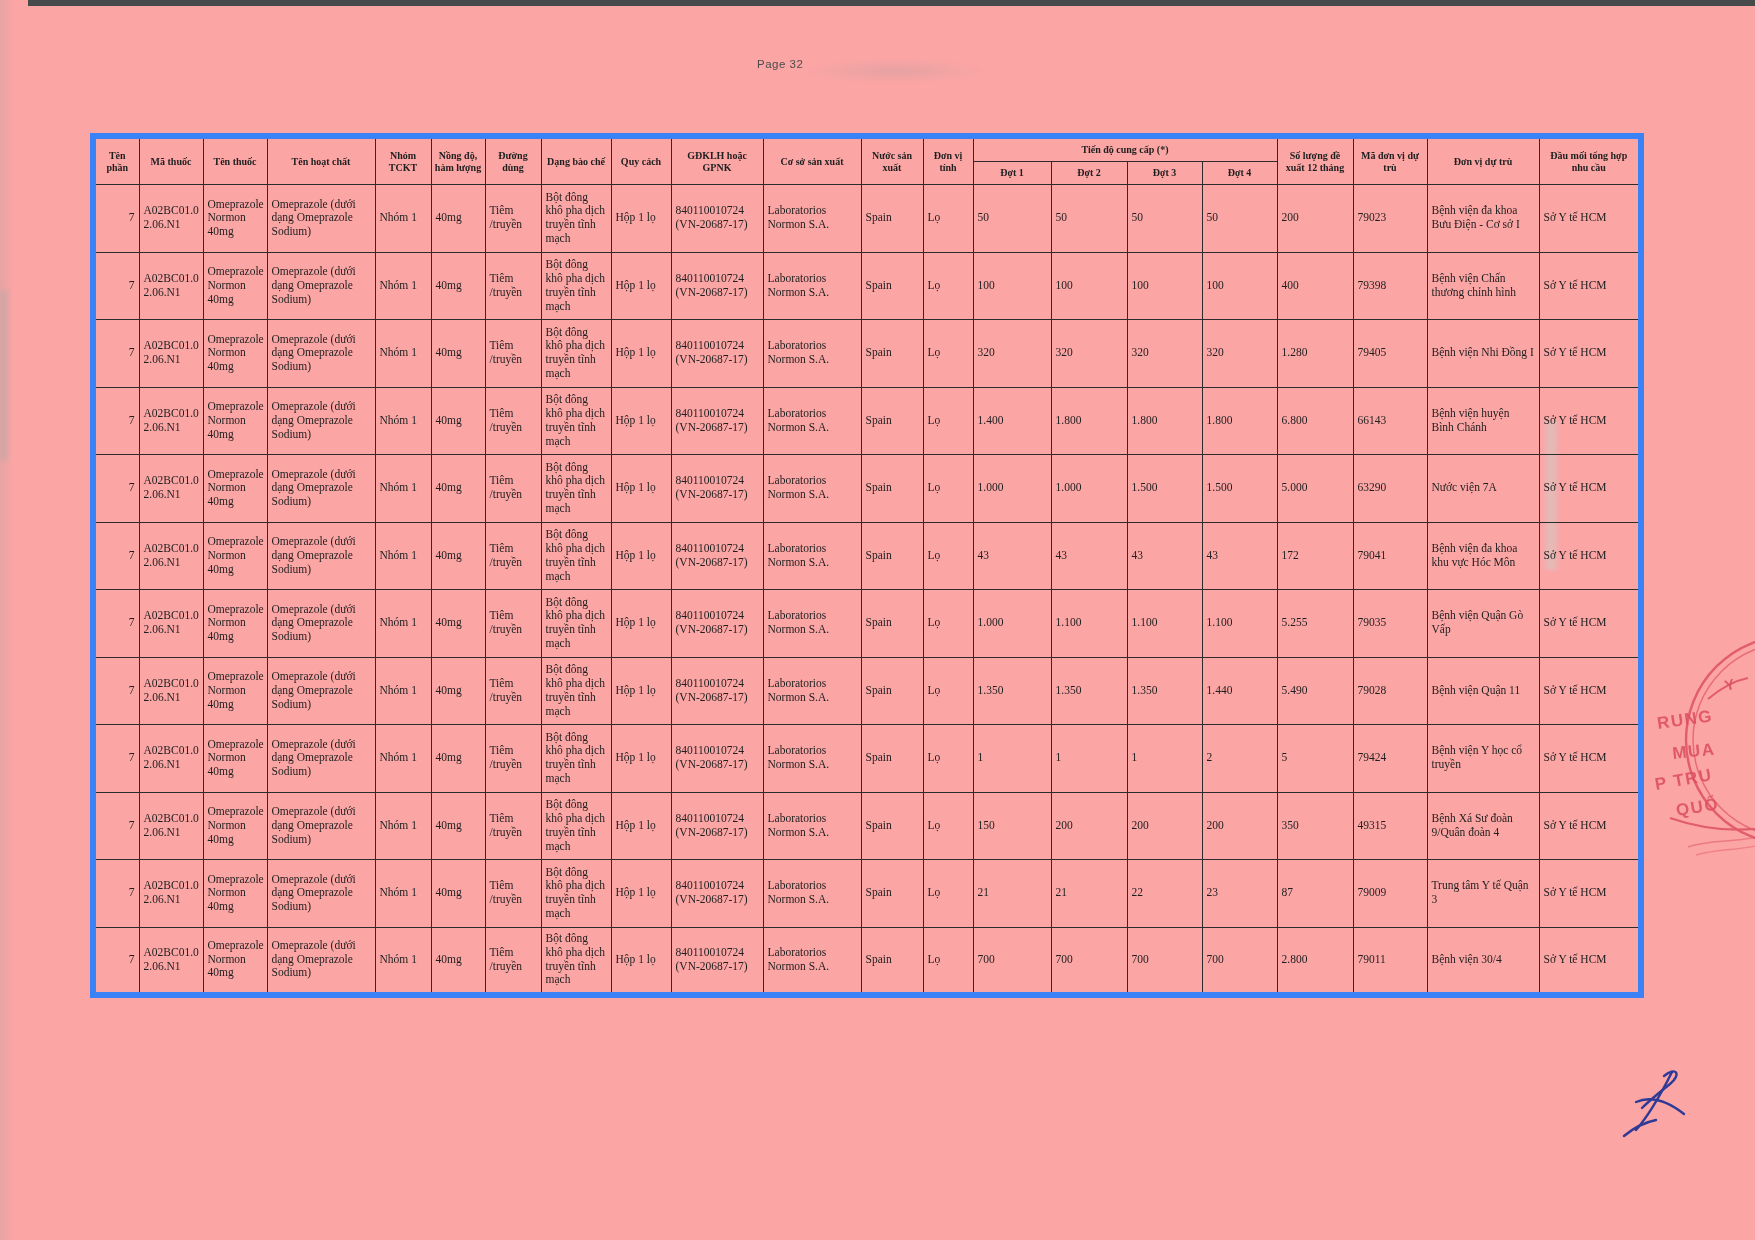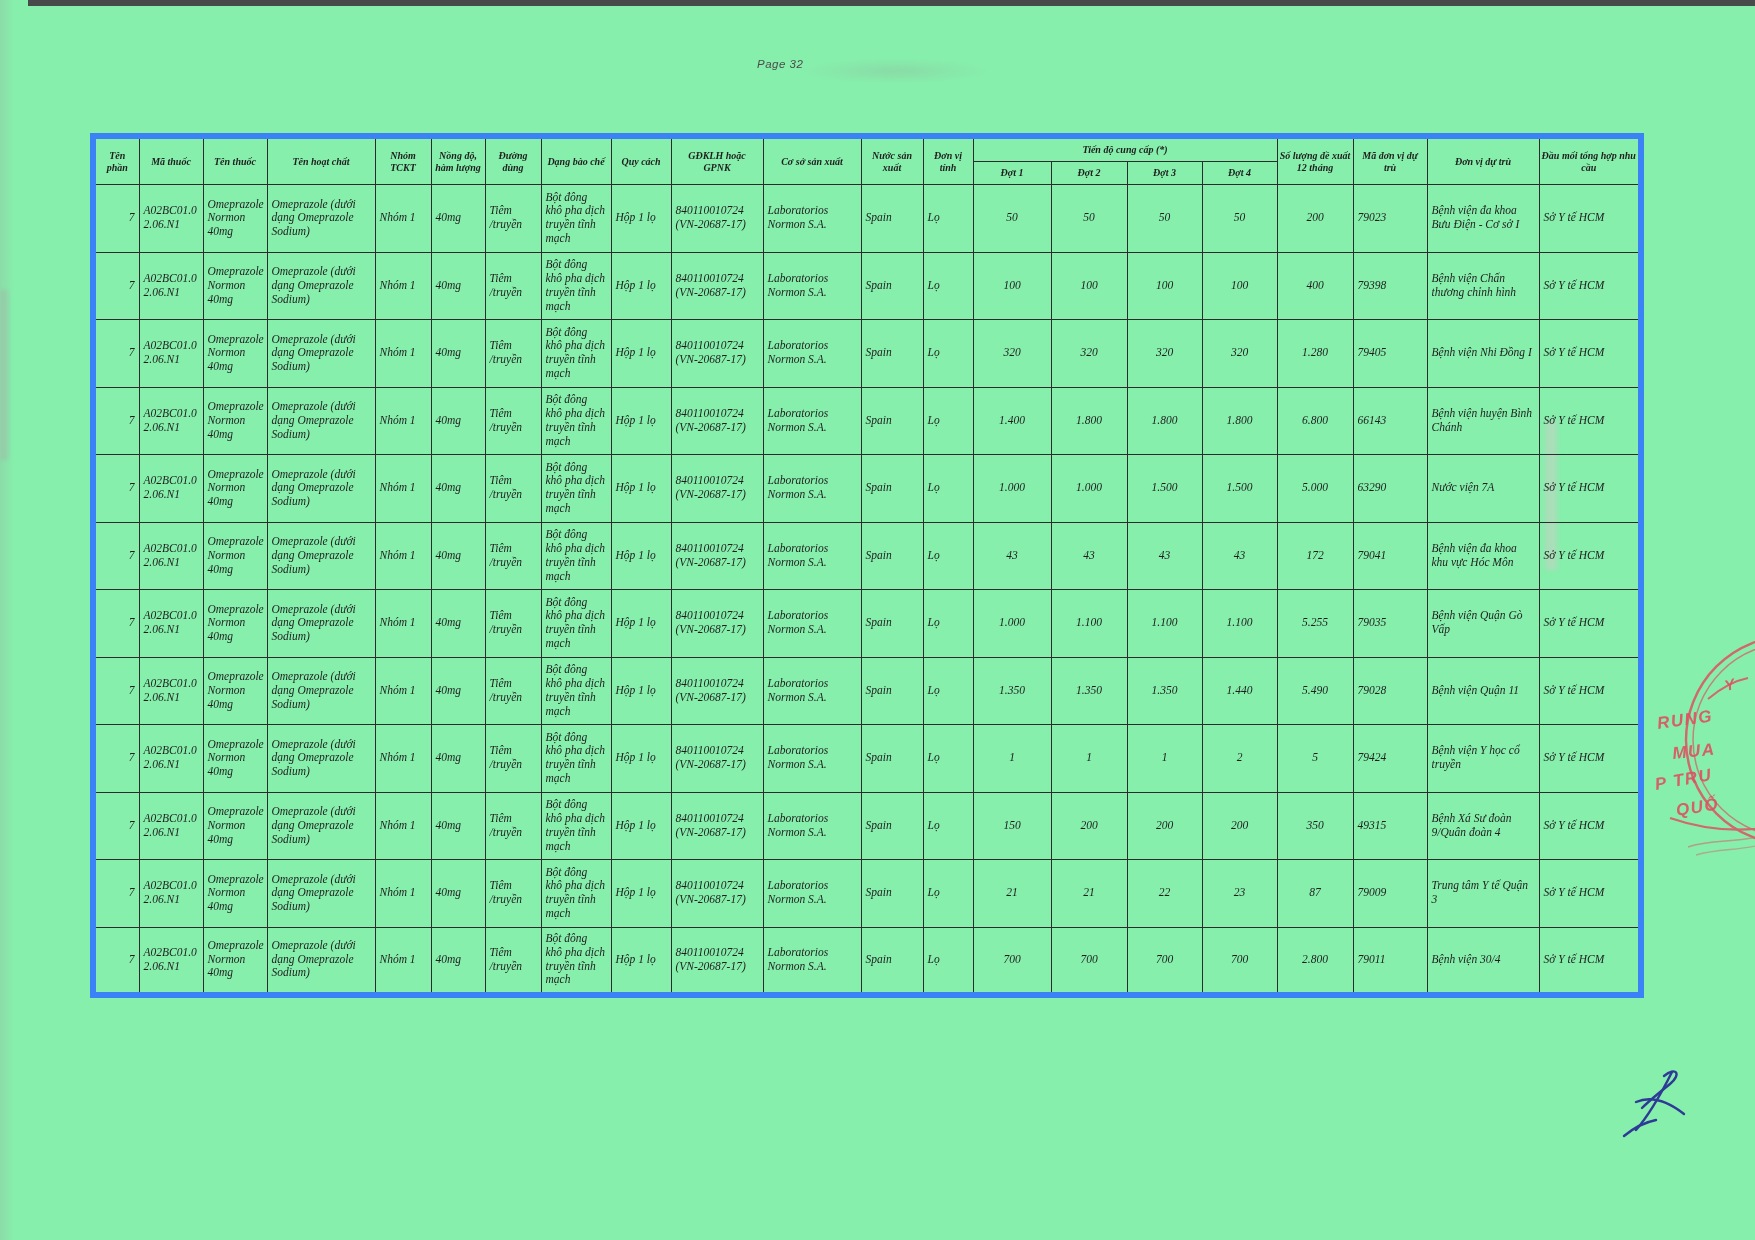--- a/index.html
+++ b/index.html
@@ -1,34 +1,34 @@
 <!DOCTYPE html>
 <html><head>
 <meta charset="utf-8">
 <style>
   html,body{margin:0;padding:0;}
   body{width:1755px;height:1240px;background:#f6f6f4;font-family:"Liberation Serif","DejaVu Serif",serif;}
-  .page{position:relative;width:1755px;height:1240px;background:#86efac;overflow:hidden;font-style:italic;}
+  .page{position:relative;width:1755px;height:1240px;background:#fca5a5;overflow:hidden;}
   .scan-strip-top{position:absolute;top:0;left:28px;right:0;height:6px;background:#474a4a;}
   .edge-shade-left{position:absolute;top:0;left:0;width:14px;height:100%;
     background:linear-gradient(90deg,rgba(160,160,158,.25),rgba(160,160,158,0));}
   .smudge{position:absolute;pointer-events:none;}
   .smudge.a{left:800px;top:58px;width:190px;height:26px;background:radial-gradient(ellipse at center,rgba(150,150,148,.22),rgba(150,150,148,0) 70%);}
   .smudge.b{left:1545px;top:420px;width:12px;height:150px;background:rgba(205,205,200,.5);filter:blur(2px);}
   .smudge.c{left:0px;top:290px;width:8px;height:170px;background:rgba(170,170,168,.35);filter:blur(2px);}
   .page-number{position:absolute;left:757px;top:58px;font-family:"Liberation Sans","DejaVu Sans",sans-serif;
     font-size:11.5px;color:#4c4c4c;letter-spacing:.5px;}
   
   table.main{position:absolute;left:90px;top:133px;width:1548px;border-collapse:collapse;table-layout:fixed;
     border:6px solid #3b82f6;color:#1e1e1e;}
   table.main th,table.main td{border:1px solid #2c2c2c;overflow:hidden;}
   table.main th{font-size:10px;font-weight:bold;padding:1px 2px;line-height:1.15;text-align:center;vertical-align:middle;height:20px;}
   table.main td{font-size:11.5px;padding:2px 4px;line-height:1.2;vertical-align:middle;}
   tbody tr{height:67.5px;}
-  td.num{text-align:center;padding-right:3px;}
+  td.num{text-align:left;padding-right:3px;}
   td.ctr{text-align:left;}
   td.c-stt{text-align:right;padding-right:3px;}
   
   .stamp{position:absolute;left:1640px;top:635px;width:230px;height:240px;}
   .stamp text{font-family:"Liberation Sans","DejaVu Sans",sans-serif;font-weight:bold;}
   
   .signature{position:absolute;left:1612px;top:1062px;width:100px;height:110px;}
 </style>
 </head>
 <body>

